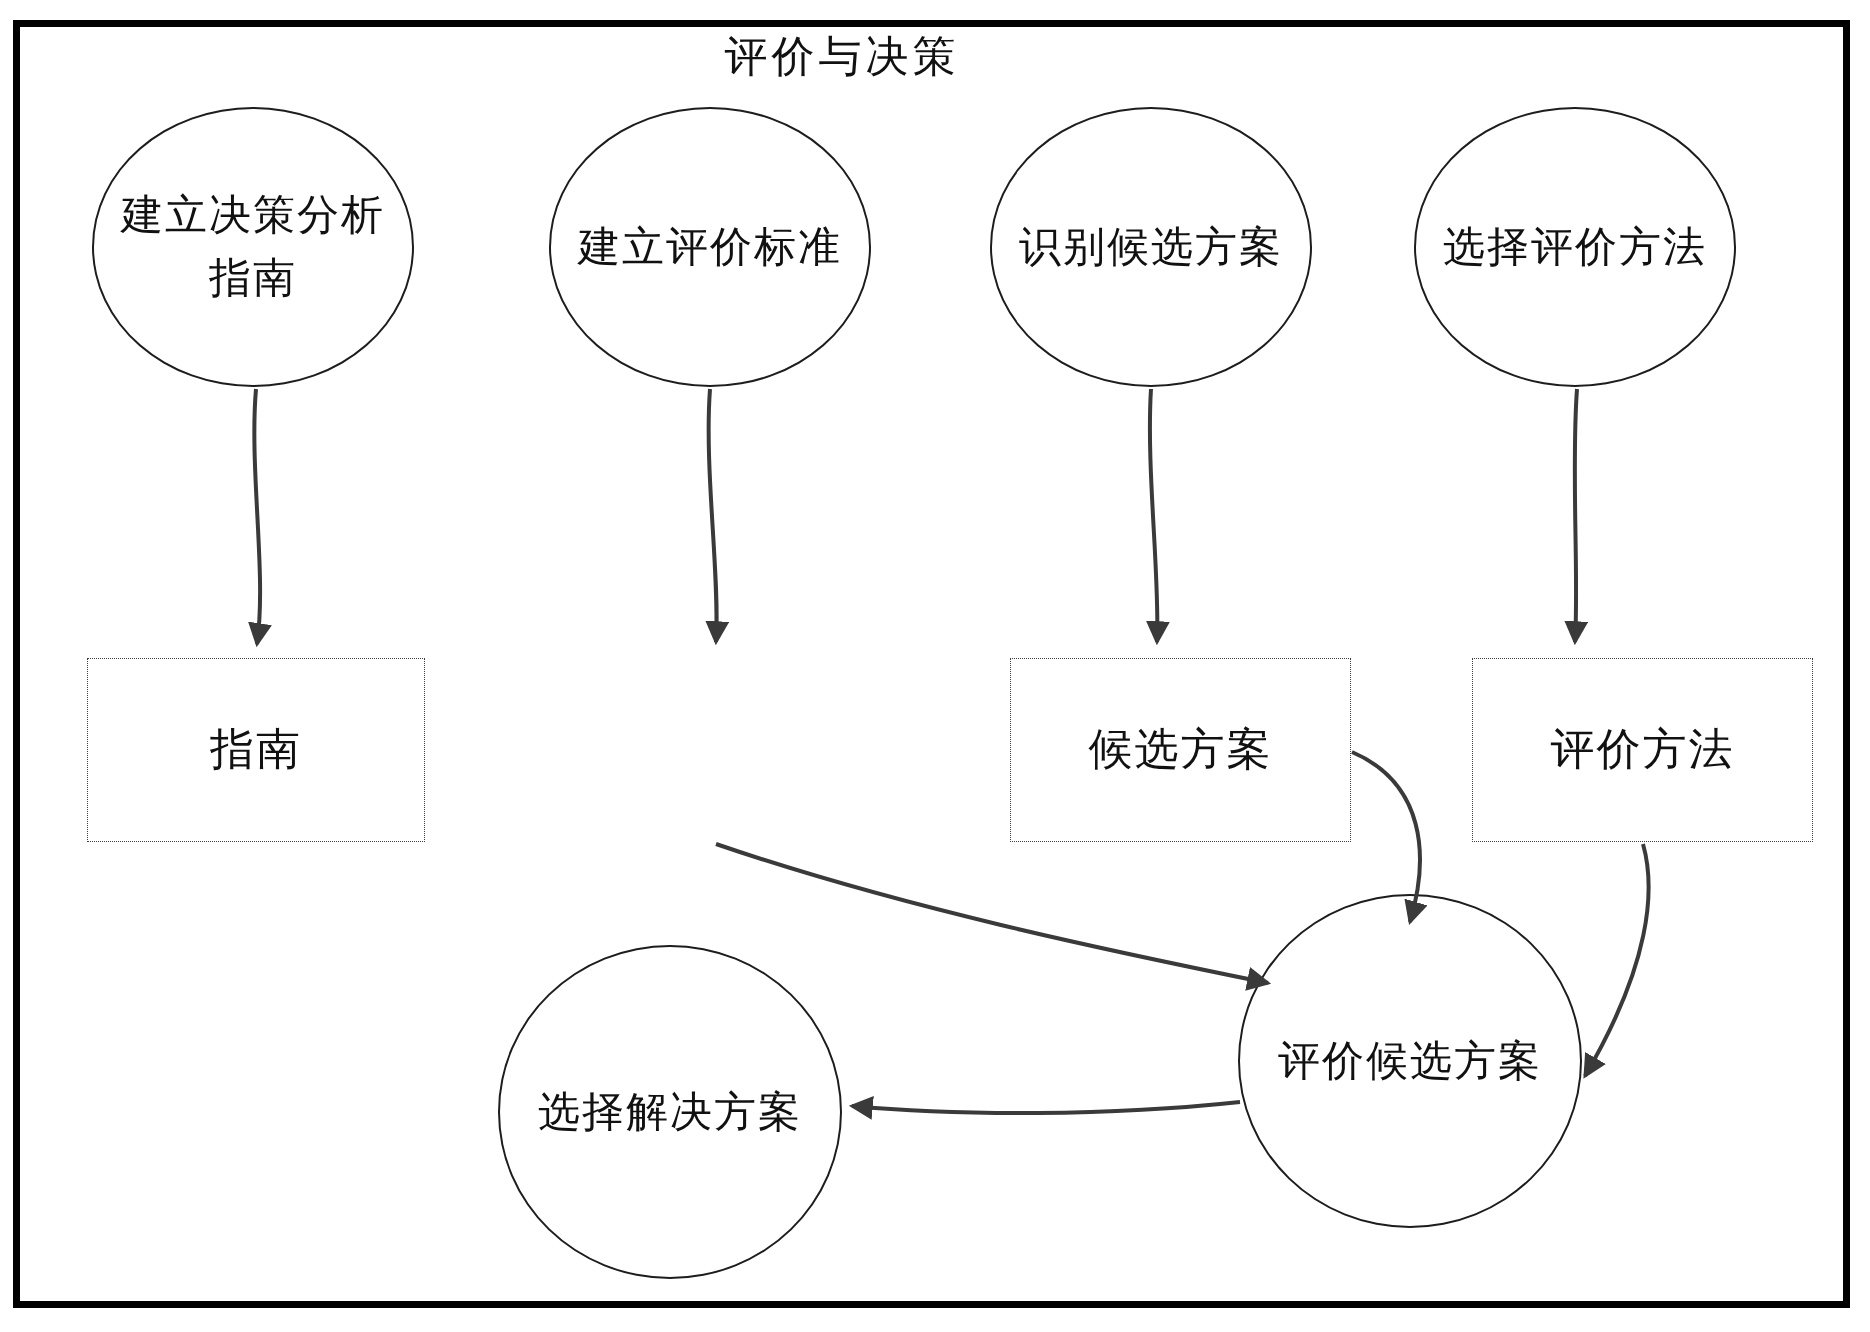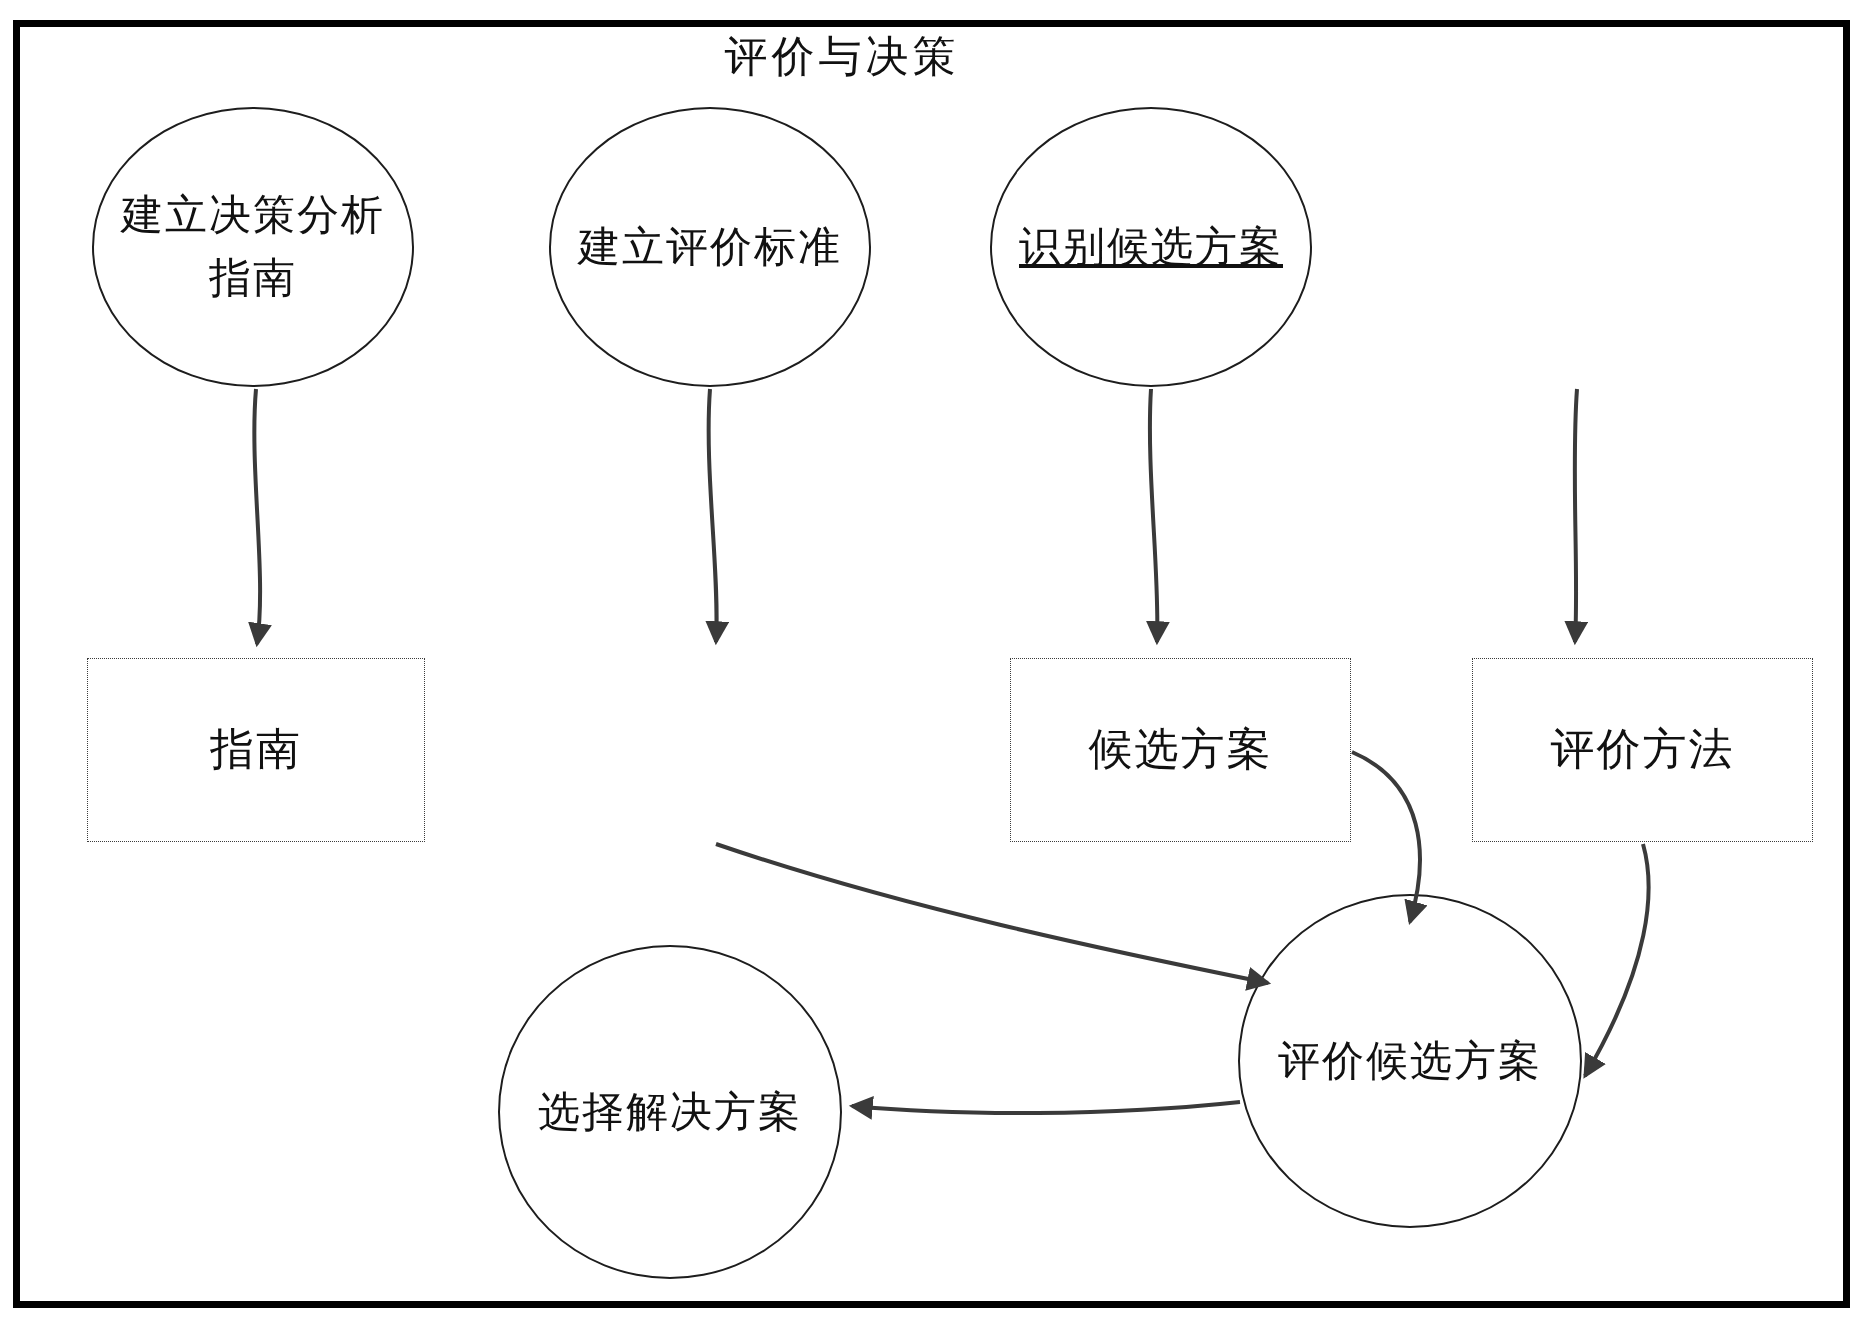--- a/index.html
+++ b/index.html
@@ -41,21 +41,21 @@
     box-sizing:border-box;
   }
   .label{
     font-size:42px;letter-spacing:2px;line-height:1.5;
     white-space:nowrap;
   }
   .box .label{font-size:44px;}
   
   .c1{left:92px;top:107px;width:322px;height:280px;}
   .c2{left:549px;top:107px;width:322px;height:280px;justify-content:center;}
-  .c3{left:990px;top:107px;width:322px;height:280px;text-decoration:underline;}
+  .c3{left:990px;top:107px;width:322px;height:280px;}
   .c4{left:1414px;top:107px;width:322px;height:280px;}
   
   .c5{left:498px;top:945px;width:344px;height:334px;}
   .c6{left:1238px;top:894px;width:344px;height:334px;}
   
   .r1{left:87px;top:658px;width:338px;height:184px;}
   .r2{left:547px;top:658px;width:340px;height:184px;}
   .r3{left:1010px;top:658px;width:341px;height:184px;}
   .r4{left:1472px;top:658px;width:341px;height:184px;}
   svg.arrows{position:absolute;left:0;top:0;pointer-events:none;}
@@ -71,20 +71,23 @@
 
   <div class="ellipse c1">
     <div class="label">建立决策分析</div>
     <div class="label">指南</div>
   </div>
   <div class="ellipse c2">
     <div class="label">建立评价标准</div>
   </div>
   <div class="ellipse c3">
     <div class="label">识别候选方案</div>
+  </div>
+  <div class="ellipse c4">
+    <div class="label">选择评价方法</div>
   </div>
 
   <div class="box r1">
     <div class="label">指南</div>
   </div>
   <div class="box r3">
     <div class="label">候选方案</div>
   </div>
   <div class="box r4">
     <div class="label">评价方法</div>

